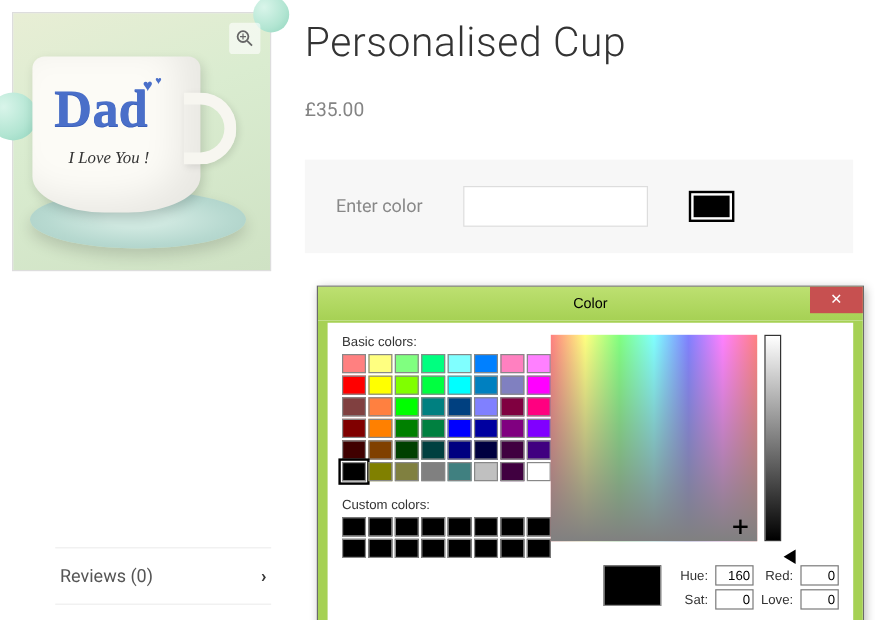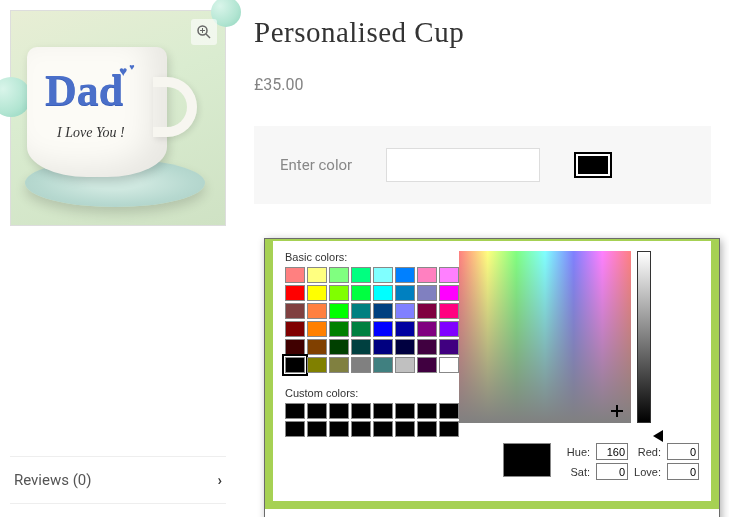--- a/index.html
+++ b/index.html
@@ -13,25 +13,25 @@
   .mug { position:absolute; left:16px; top:36px; width:140px; height:130px; background:#fcfbf6; border-radius: 10px 10px 60px 60px / 10px 10px 30px 30px; box-shadow: inset -18px -10px 30px rgba(0,0,0,.08), 2px 4px 10px rgba(0,0,0,.15); }
   .handle { position:absolute; right:-30px; top:30px; width:44px; height:60px; border:10px solid #f7f6f0; border-left:none; border-radius:0 40px 40px 0; box-shadow: 2px 2px 6px rgba(0,0,0,.1);}
   .mug-text { position:absolute; top:26px; left:18px; font-family: "Brush Script MT", cursive; color:#4a6fc9; font-size:44px; font-weight:bold; line-height:.8; text-shadow:0 1px 0 #3a5fb9;}
   .heart { position:absolute; top:16px; left:92px; color:#4a6fc9; font-size:14px;}
   .mug-sub { position:absolute; top:78px; left:30px; font-family: serif; font-style:italic; color:#333; font-size:14px;}
   .saucer { position:absolute; left:14px; top:148px; width:180px; height:48px; background: radial-gradient(ellipse at center,#cfe8e0 20%,#b7d9d0 60%,#a8ccc3 100%); border-radius:50%; box-shadow: 0 6px 12px rgba(0,0,0,.15);}
   .ball { position:absolute; width:40px; height:40px; border-radius:50%; background: radial-gradient(circle at 30% 30%,#d9f5ea,#b2e5d2 60%,#8fd4bd);}
   .ball.b1 { left:-20px; top:66px;}
   .ball.b2 { right:-16px; top:-14px; width:30px; height:30px;}
 
-  .reviews-row { margin-top: 230px; display:flex; justify-content:space-between; align-items:center; border-top:1px solid #eee; border-bottom:1px solid #eee; padding:14px 4px; cursor:pointer; color:#555; font-size:15px;}
+  .reviews-row { margin-top: 230px; display:flex; justify-content:space-between; align-items:center; border-top:1px solid #eee; border-bottom:1px solid #eee; padding:14px 4px; cursor:pointer; color:#555; font-size:15px;margin-left:36px;}
   .reviews-row .chev { color:#333; font-weight:bold; }
 
   .right-col { flex: 1; padding-right: 18px; }
-  .title { font-size: 29px; font-weight: 300; color:#333; margin-top: 6px; letter-spacing:.5px;font-family:Liberation Serif, serif;}
+  .title { font-size: 34px; font-weight: 300; color:#333; margin-top: 6px; letter-spacing:.5px;}
   .price { font-size: 16px; color:#848484; margin-top: 26px; }
 
   .field-row { background:#f7f7f7; margin-top:32px; padding:22px 26px; display:flex; align-items:center; gap:34px; }
   .field-label { color:#888; font-size:15px; }
   .field-input { width:154px; height:34px; border:1px solid #ddd; background:#fff; padding:0 6px; font-size:13px;}
   .swatch-btn { width:38px; height:26px; border:2px solid #000; padding:2px; background:#fff; cursor:pointer; display:flex;}
   .swatch-inner { flex:1; background:#000;}
 
   
   .color-dialog { position:absolute; left:264px; top:238px; width:456px; height:300px; border:1px solid #6b6b6b; background:#fff; font-family:"Segoe UI",Tahoma,sans-serif; font-size:11px; box-shadow:2px 2px 8px rgba(0,0,0,.3);}
@@ -102,20 +102,24 @@
       <span class="field-label">Enter color</span>
       <input class="field-input" type="text" value="" style="">
       <div class="swatch-btn">
           <div class="swatch-inner"></div>
         </div>
     </div>
   </div>
 </div>
 
 <div class="color-dialog">
+  <div class="dlg-title">
+    <span>Color</span>
+    <div class="dlg-close">✕</div>
+  </div>
   <div class="dlg-body">
     <div class="dlg-row">
       <div class="basic">
         <div class="sect-label">Basic colors:</div>
         <div class="swatch-grid basic-grid" id="basic-grid">
             <div class="sw" style="background: rgb(255, 128, 128);"></div>
             <div class="sw" style="background: rgb(255, 255, 128);"></div>
             <div class="sw" style="background: rgb(128, 255, 128);"></div>
             <div class="sw" style="background: rgb(0, 255, 128);"></div>
             <div class="sw" style="background: rgb(128, 255, 255);"></div>

